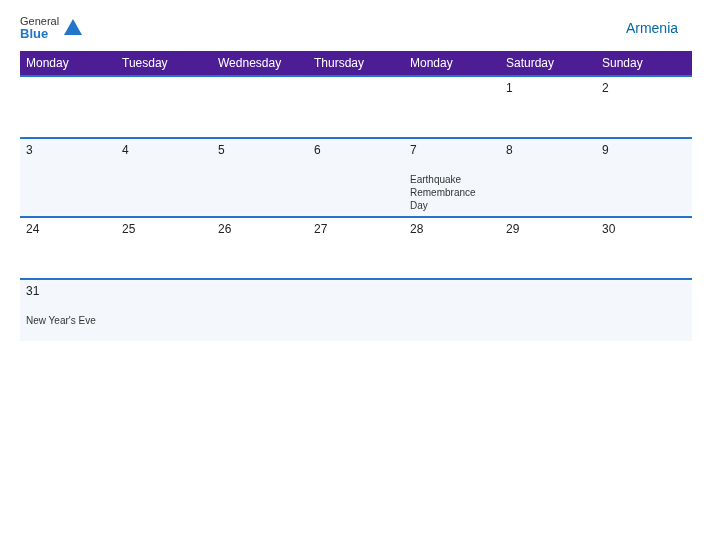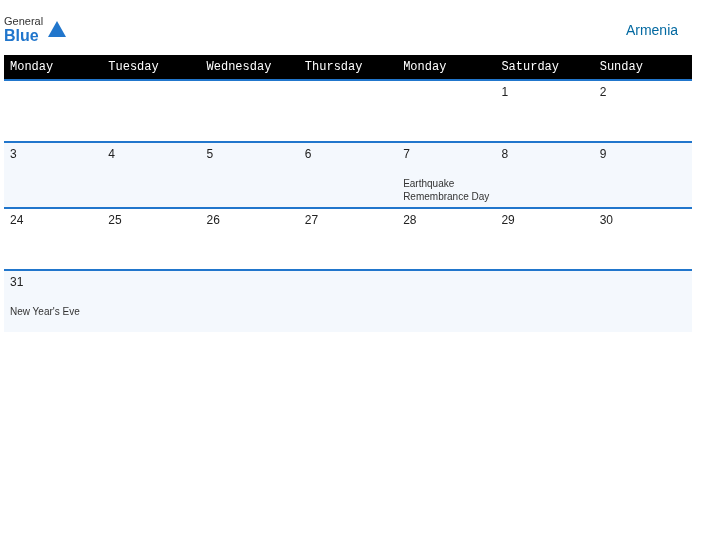--- a/index.html
+++ b/index.html
@@ -7,21 +7,21 @@
       font-family: Arial, sans-serif;
       background: #fff;
       width: 712px;
       height: 550px;
       overflow: hidden;
     }
     .page {
       width: 712px;
       height: 550px;
       background: #fff;
-      padding: 15px 20px 10px 4px;
+      padding: 15px 20px 10px 20px;
     }
     .header {
       display: flex;
       align-items: center;
       justify-content: space-between;
       margin-bottom: 10px;
     }
     .logo {
       display: flex;
       align-items: center;
@@ -31,21 +31,21 @@
       display: flex;
       flex-direction: column;
       line-height: 1.1;
     }
     .logo-general {
       font-size: 11px;
       color: #333;
       font-weight: normal;
     }
     .logo-blue {
-      font-size: 16px;
+      font-size: 13px;
       color: #2176cc;
       font-weight: bold;
     }
     .logo-icon {
       width: 22px;
       height: 22px;
       margin-left: 3px;
     }
     .title {
       font-size: 28px;
@@ -58,23 +58,22 @@
       font-size: 14px;
       color: #0369a1;
       min-width: 80px;
       text-align: center;
     }
     .calendar {
       width: 100%;
       border-collapse: collapse;
     }
     .calendar thead tr {
-      background: #000000;
+      background: #4c1d95;
       color: #fff;
-      font-family: Liberation Mono, monospace;
     }
     .calendar thead th {
       padding: 5px 6px;
       font-size: 12px;
       font-weight: normal;
       text-align: left;
       border: none;
     }
     .calendar tbody tr {
       border-top: 2px solid #2176cc;

